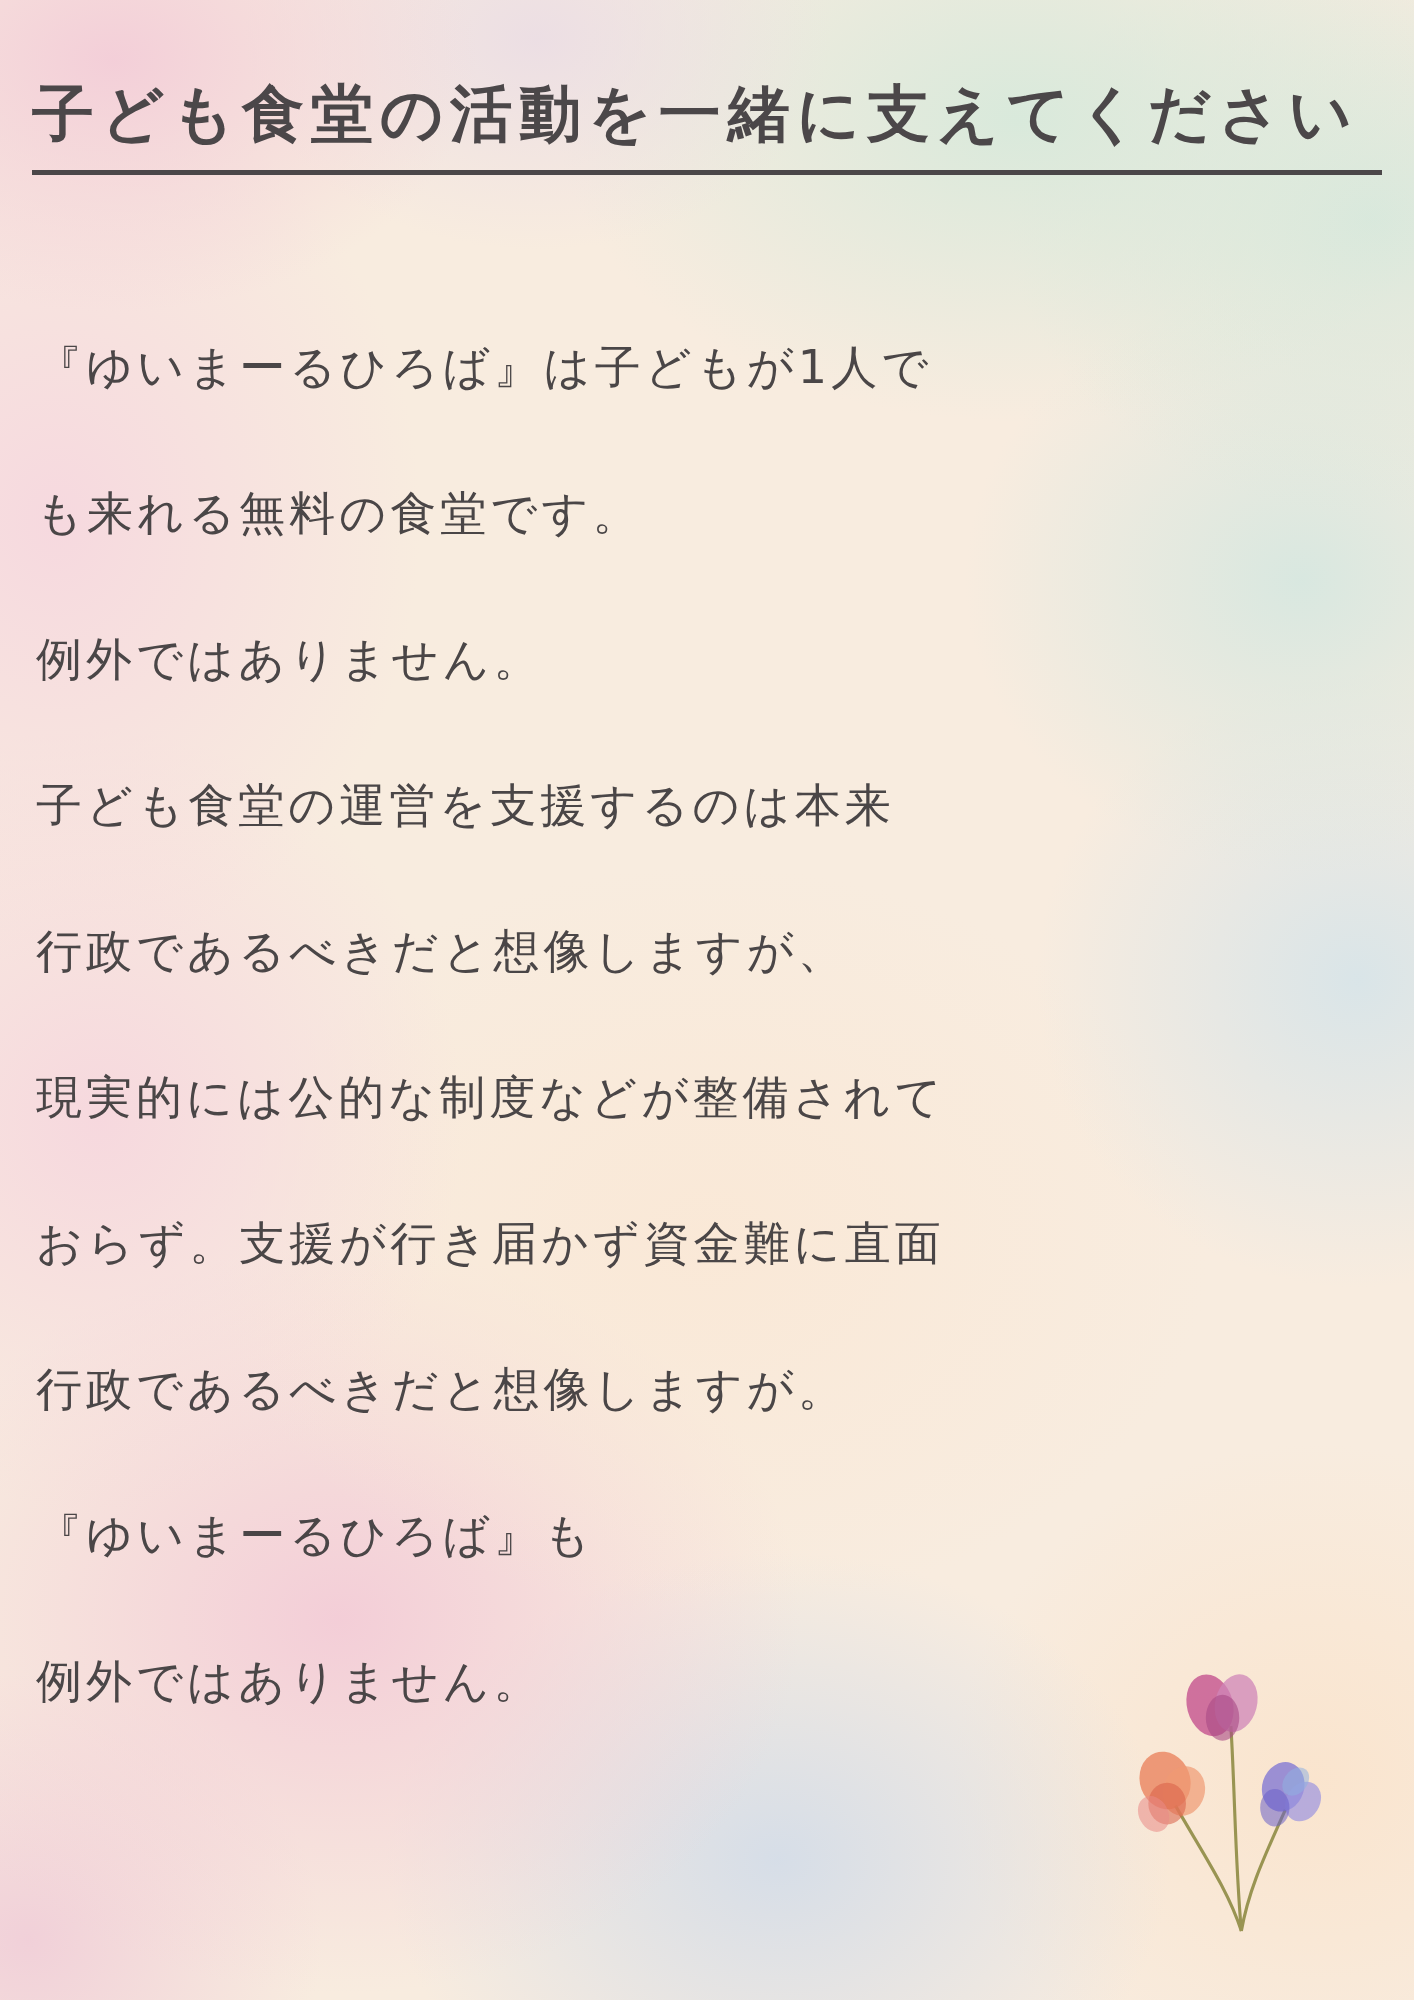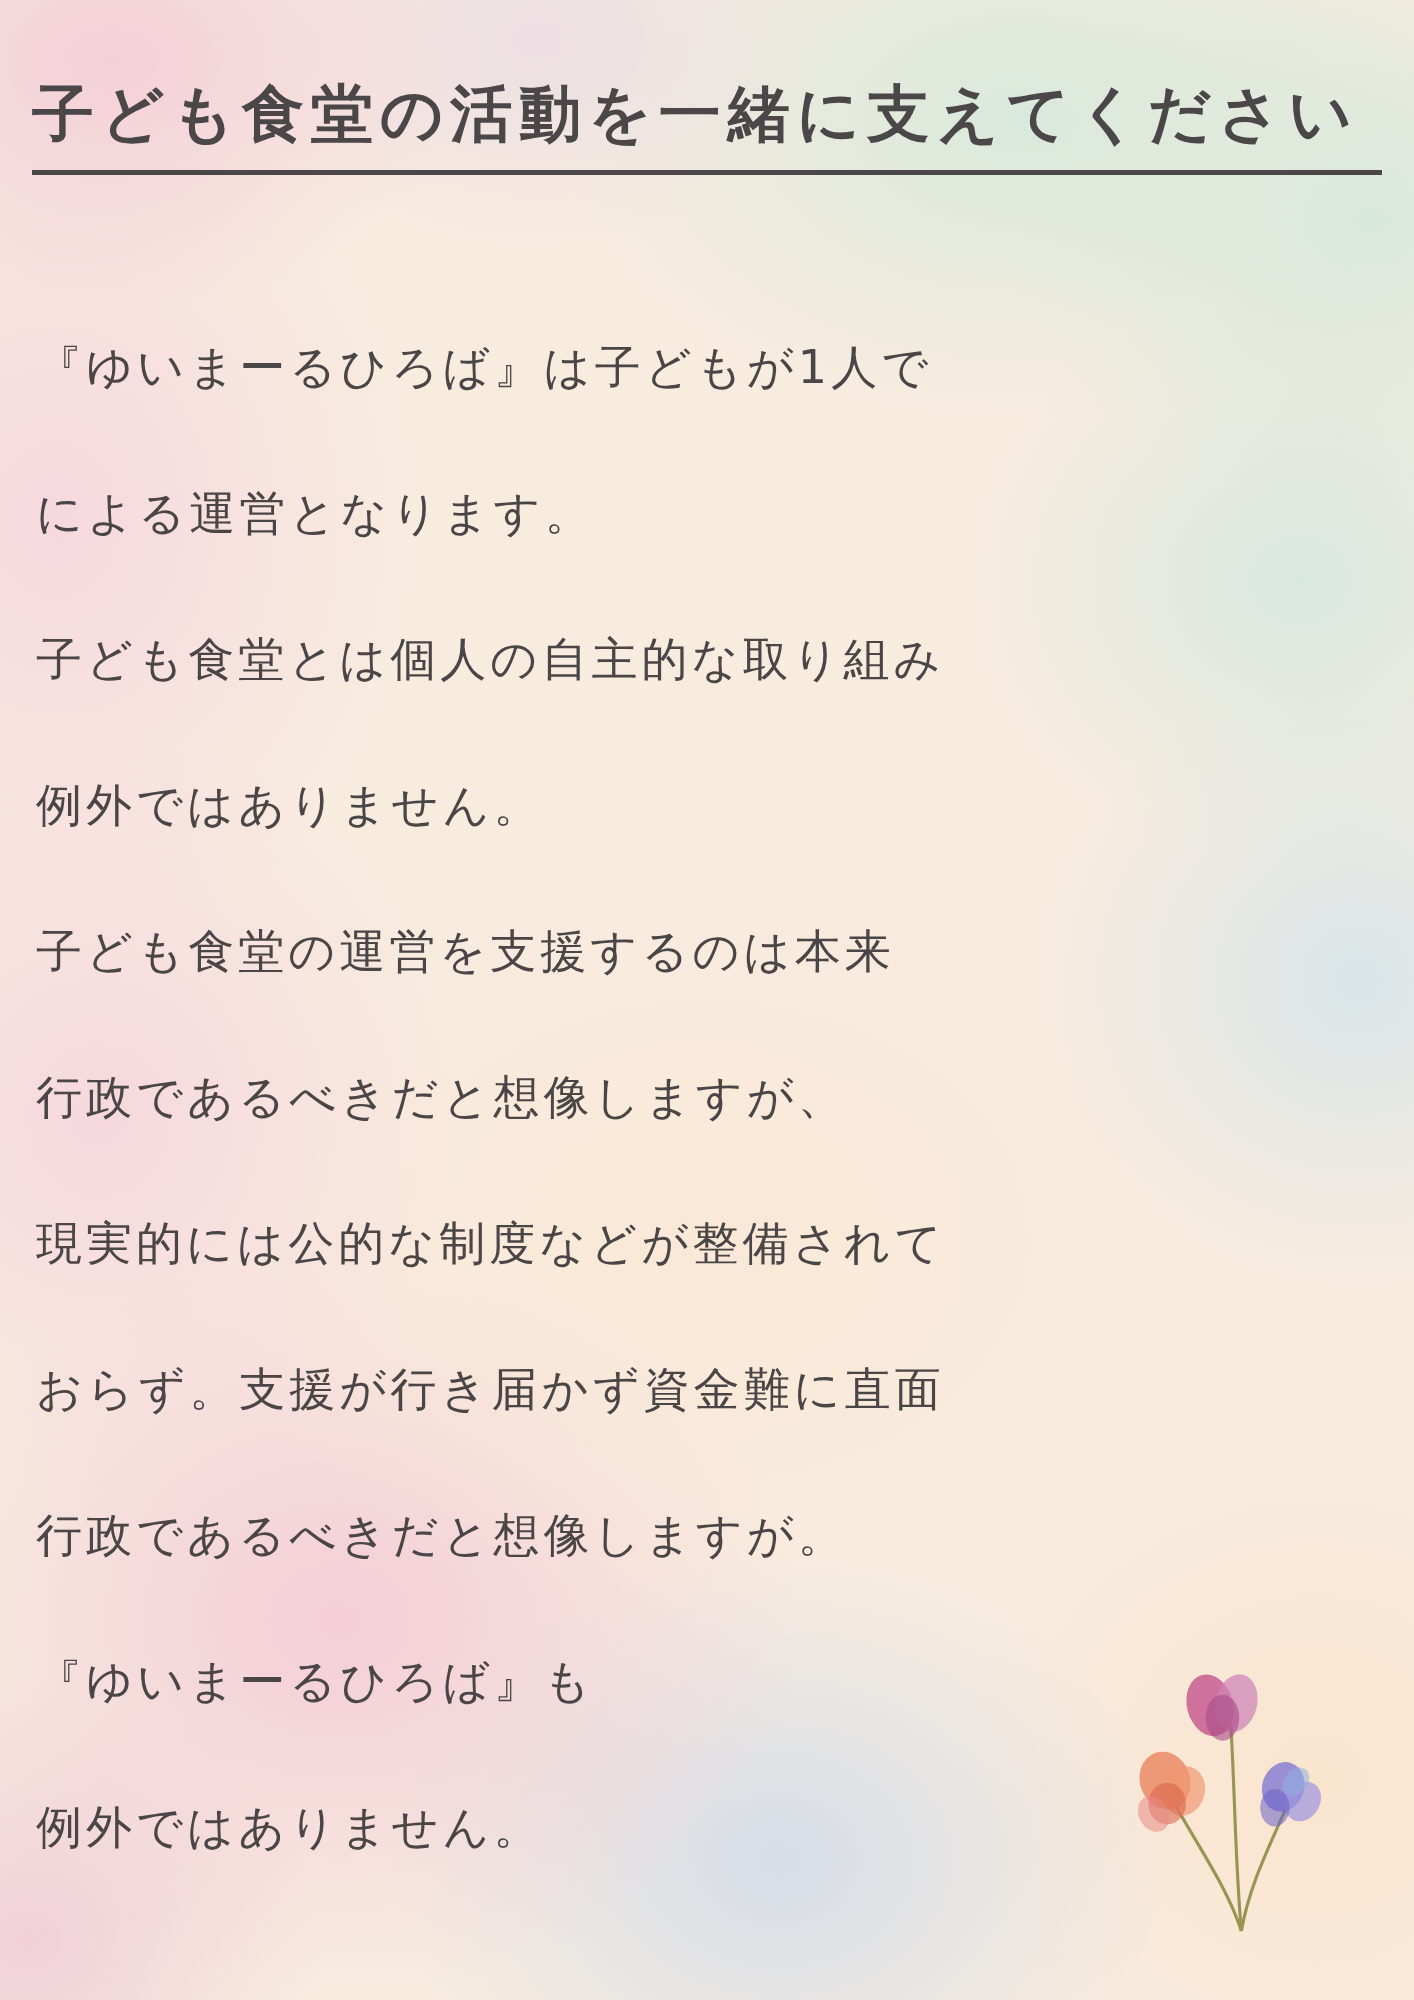--- a/index.html
+++ b/index.html
@@ -68,22 +68,21 @@
 </style>
 </head>
 <body>
 
 <div class="poster">
 
   <h1 class="title">子ども食堂の活動を一緒に支えてください</h1>
 
   <div class="body-text">
     <p class="line">『ゆいまーるひろば』は子どもが1人で</p>
-    <p class="line">による運営となります。</p>
-    <p class="line">子ども食堂とは個人の自主的な取り組み</p>
+    <p class="line">も来れる無料の食堂です。</p>
     <p class="line">例外ではありません。</p>
     <p class="line">子ども食堂の運営を支援するのは本来</p>
     <p class="line">行政であるべきだと想像しますが、</p>
     <p class="line">現実的には公的な制度などが整備されて</p>
     <p class="line">おらず。支援が行き届かず資金難に直面</p>
     <p class="line">行政であるべきだと想像しますが。</p>
     <p class="line">『ゆいまーるひろば』も</p>
     <p class="line">例外ではありません。</p>
   </div>
 

